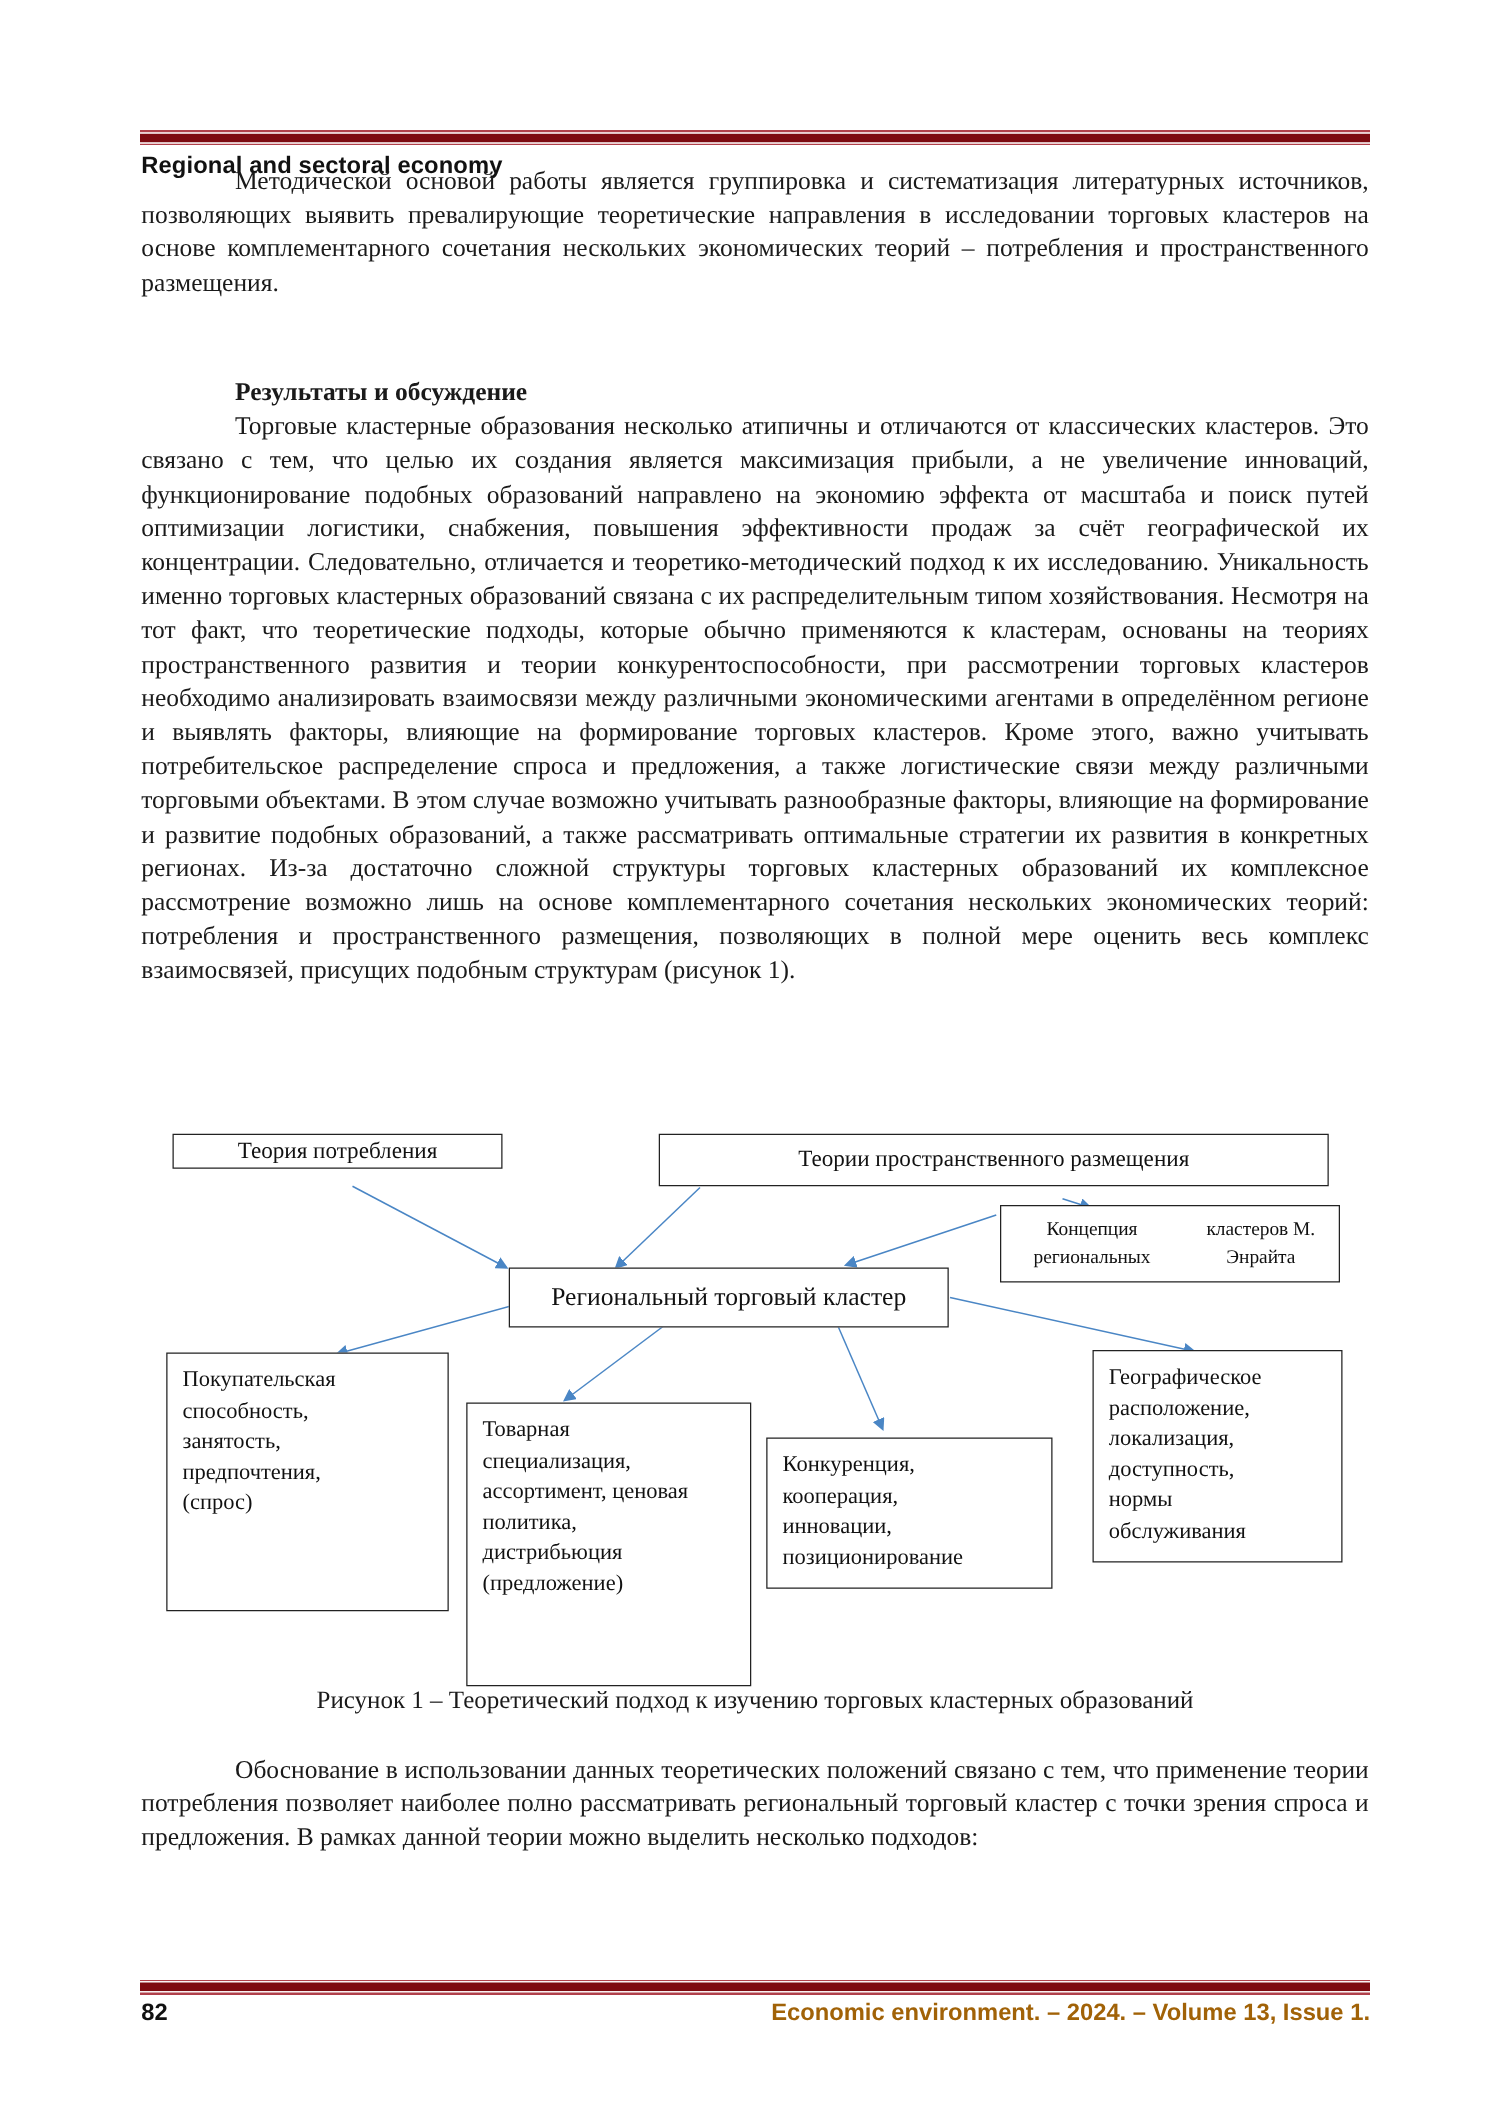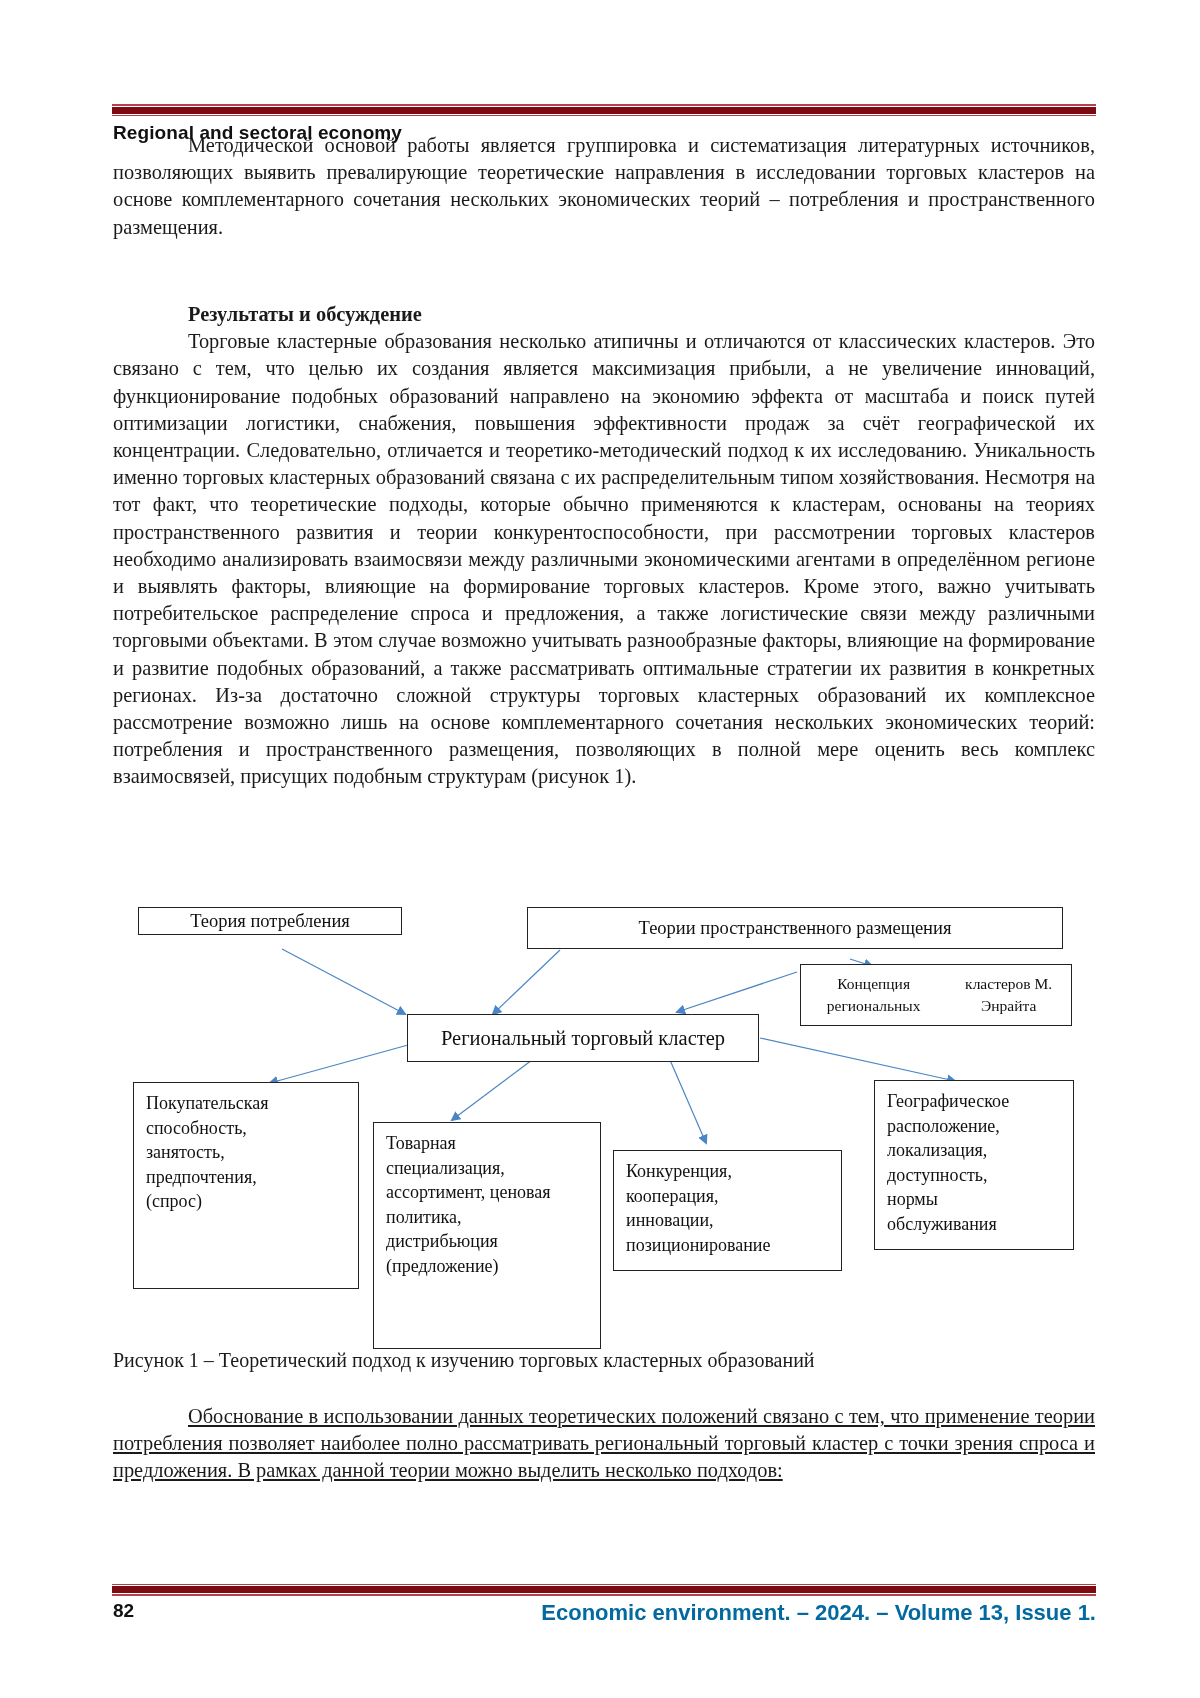--- a/index.html
+++ b/index.html
@@ -21,31 +21,31 @@
     color: #1a1a1a; text-align: justify;
   }
   .text p { margin: 0; text-indent: 75px; }
   .text h3 { margin: 0; padding-left: 75px; font-size: 20.4px; font-weight: bold; line-height: 27.2px; }
   .footer-page {
     position: absolute; left: 113px; top: 1600px;
     font-family: "Liberation Sans", sans-serif; font-weight: bold; font-size: 19px; color: #111;
   }
   .footer-journal {
     position: absolute; right: 104px; top: 1600px;
-    font-family: "Liberation Sans", sans-serif; font-weight: bold; font-size: 22px; color: #0369a1;
+    font-family: "Liberation Sans", sans-serif; font-weight: bold; font-size: 19px; color: #a16207;
   }
   .box {
     position: absolute; border: 1.5px solid #222; background: #fff; box-sizing: border-box;
     font-family: "Liberation Serif", serif; color: #111;
   }
   .box.center { display: flex; align-items: center; justify-content: center; text-align: center; }
   .box.left { padding: 8px 10px 0 12px; font-size: 18px; line-height: 24.5px; text-align: left; }
   .box .line { display: block; }
   .caption {
-    position: absolute; left: 113px; width: 982px; top: 1349px; text-align: left;
+    position: absolute; left: 113px; width: 982px; top: 1349px; text-align: center;
     font-family: "Liberation Serif", serif; font-size: 20px; color: #1a1a1a;
   }
   svg.arrows { position: absolute; left: 0; top: 0; }
 </style>
 </head>
 <body>
 
 <div class="header-title">Regional and sectoral economy</div>
 <div class="rule rule-top">
   <div class="thin"></div>
@@ -123,21 +123,21 @@
     <span class="line">расположение,</span>
     <span class="line">локализация,</span>
     <span class="line">доступность,</span>
     <span class="line">нормы</span>
     <span class="line">обслуживания</span>
   </div>
 </div>
 
 <div class="caption">Рисунок 1 – Теоретический подход к изучению торговых кластерных образований</div>
 
-<div class="text" style="top:1403px;text-decoration:underline;">
+<div class="text" style="top:1403px;">
   <p>Обоснование в использовании данных теоретических положений связано с тем, что применение теории потребления позволяет наиболее полно рассматривать региональный торговый кластер с точки зрения спроса и предложения. В рамках данной теории можно выделить несколько подходов:</p>
 </div>
 
 <div class="rule rule-bottom">
   <div class="thin" style="height:1px"></div>
     <div class="gap"></div>
     <div class="thick"></div>
     <div class="gap"></div>
     <div class="thin"></div>
 </div>

